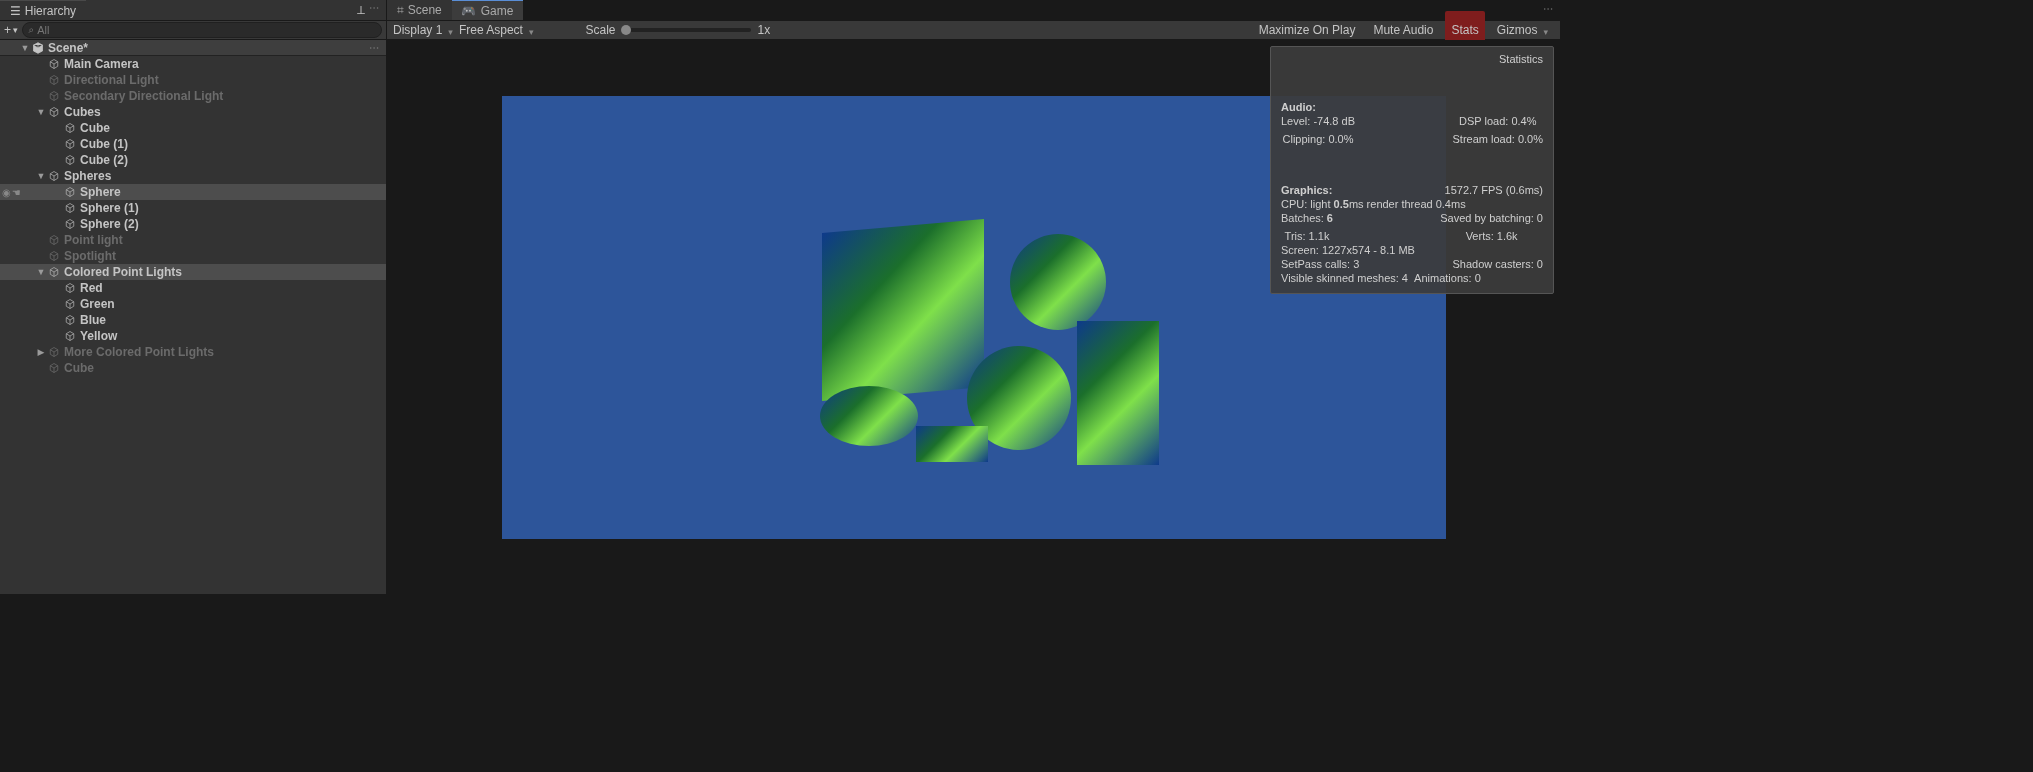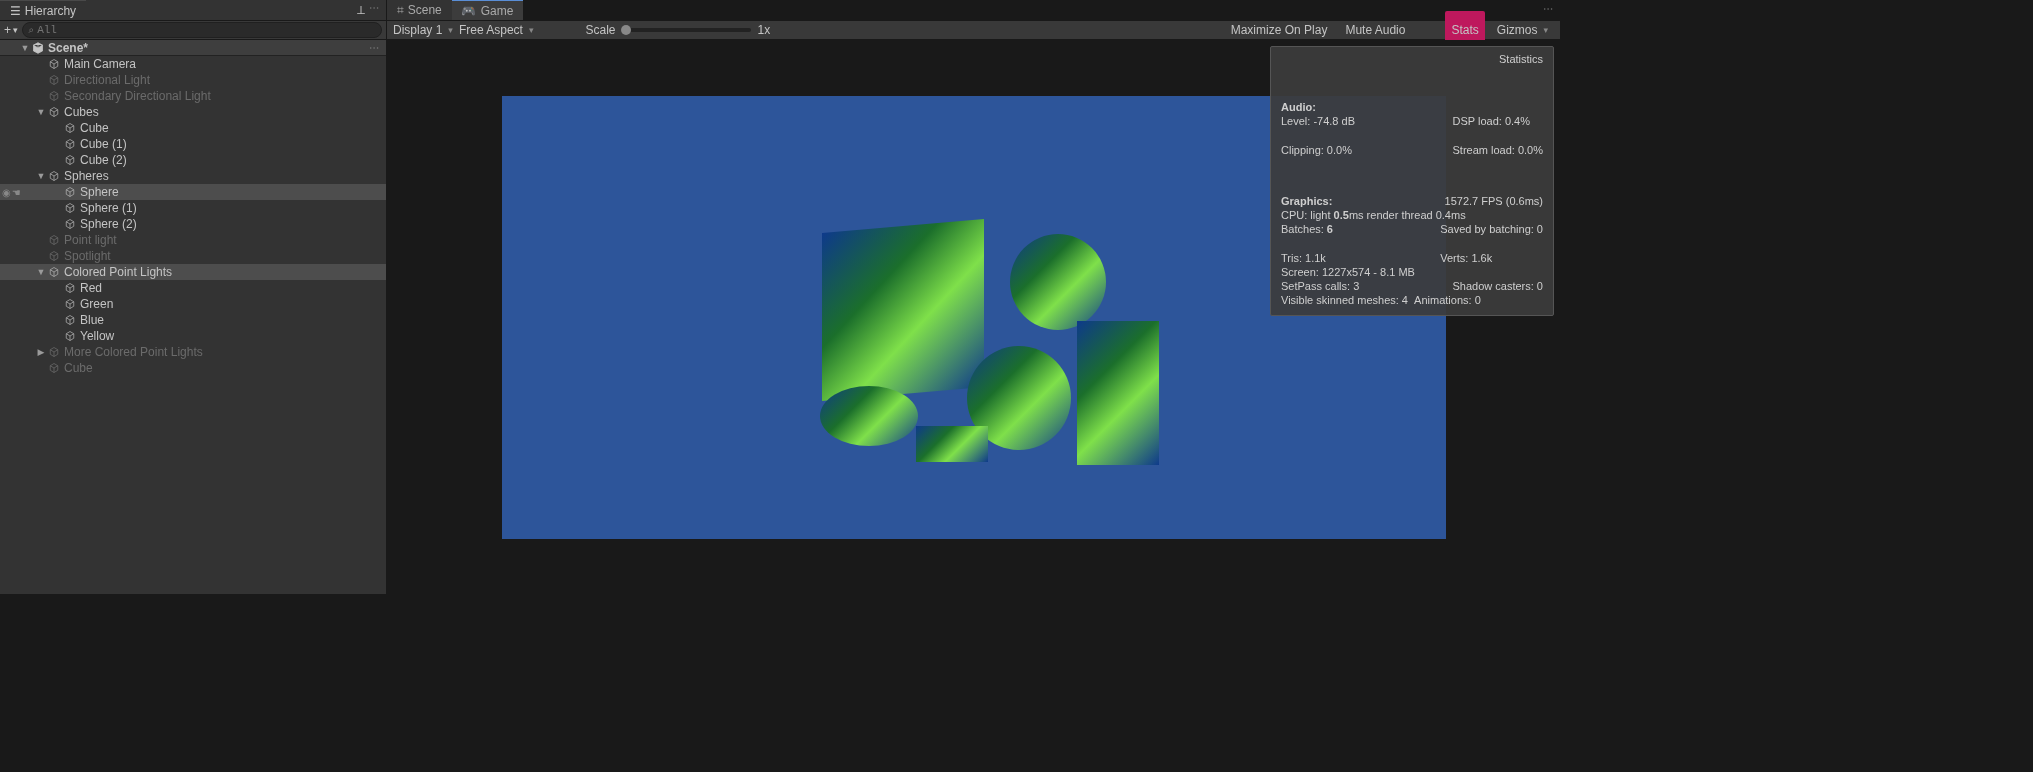--- a/index.html
+++ b/index.html
@@ -8,65 +8,65 @@
 .container { display: flex; height: 594px; }
 
 
 .hierarchy-panel { width: 387px; background: #333333; border-right: 1px solid #191919; display: flex; flex-direction: column; }
 .hierarchy-header { display: flex; align-items: center; height: 20px; background: #333333; }
 .hierarchy-tab { background: #333333; padding: 3px 10px; display: flex; align-items: center; gap: 4px; border-top: 1px solid #494949; }
 .hierarchy-header-right { margin-left: auto; display: flex; gap: 4px; padding-right: 6px; }
 .hierarchy-toolbar { display: flex; align-items: center; height: 20px; background: #393939; border-top: 1px solid #191919; border-bottom: 1px solid #191919; padding: 0 4px; gap: 4px; }
 .add-dropdown { display: flex; align-items: center; gap: 2px; color: #c4c4c4; }
 .search-box { flex: 1; display: flex; align-items: center; background: #2a2a2a; border: 1px solid #202020; border-radius: 10px; padding: 1px 6px; height: 16px; }
-.search-box input { background: transparent; border: none; color: #7c7c7c; font-size: 11px; width: 100%; outline: none; font-family: Liberation Mono, monospace; }
+.search-box input { background: transparent; border: none; color: #7c7c7c; font-size: 11px; width: 100%; outline: none; }
 
 .tree { flex: 1; overflow-y: auto; background: #333333; }
 .tree-row { display: flex; align-items: center; height: 16px; padding-left: 4px; cursor: pointer; }
 .tree-row.scene-row { background: #3e3e3e; border-bottom: 1px solid #222; position: relative; }
 .tree-row.highlighted { background: #4d4d4d; }
 .tree-row.dim .label { color: #6b6b6b; }
 .foldout { width: 10px; display: inline-block; color: #9a9a9a; font-size: 9px; text-align: center; }
 .foldout.collapsed::before { content: "▶"; }
 .foldout.expanded::before { content: "▼"; }
 .tree-icon { width: 16px; height: 16px; display: flex; align-items: center; justify-content: center; margin-right: 2px; }
-.label { color: #c4c4c4; font-size: 12px; }
+.label { color: #c4c4c4; font-size: 12px; font-weight: bold; }
 .scene-row .label { font-weight: bold; }
 .indent-1 { padding-left: 20px; }
 .indent-2 { padding-left: 36px; }
 .indent-3 { padding-left: 52px; }
 .row-vis-icons { position: absolute; left: 2px; display: flex; gap: 1px; }
 
 
 .game-panel { flex: 1; background: #191919; display: flex; flex-direction: column; position: relative; }
 .game-tabs { display: flex; align-items: center; height: 20px; }
 .panel-tab { padding: 3px 10px; display: flex; align-items: center; gap: 4px; background: #333333; color: #aaa; }
 .panel-tab.active { background: #3c3c3c; border-top: 2px solid #5a8ed6; }
 .game-tabs-right { margin-left: auto; padding-right: 6px; color: #888; }
 
 .game-toolbar { display: flex; align-items: center; height: 20px; background: #393939; gap: 6px; padding: 0 6px; border-top: 1px solid #191919; border-bottom: 1px solid #191919; }
-.dd { display: flex; align-items: center; gap: 4px; color: #c4c4c4; cursor: pointer; }
+.dd { display: flex; align-items: flex-end; gap: 4px; color: #c4c4c4; cursor: pointer; }
 .dd::after { content: "▾"; font-size: 9px; color: #888; margin-left: 2px; }
 .scale-wrap { display: flex; align-items: center; gap: 6px; }
 .scale-slider { width: 130px; height: 4px; background: #222; position: relative; border-radius: 2px; }
 .scale-thumb { position: absolute; left: 0; top: -3px; width: 10px; height: 10px; background: #888; border-radius: 50%; }
 .toolbar-spacer { flex: 1; }
 .toolbar-btn { padding: 12px 6px; color: #c4c4c4; cursor: pointer; border-radius: 2px; }
-.toolbar-btn.toggled { background: #be185d; margin-left: 28px; }
+.toolbar-btn.toggled { background: #7f1d1d; }
 
 .game-viewport { flex: 1; background: #191919; position: relative; display: flex; align-items: center; justify-content: center; }
 .render-area { width: 944px; height: 443px; background: #2d559a; position: relative; }
 
 
 .stats-overlay { position: absolute; top: 6px; right: 6px; width: 284px; background: rgba(60,60,60,0.92); border: 1px solid #555; border-radius: 2px; padding: 6px 10px 8px; font-size: 11px; color: #cfcfcf; }
 .stats-title { text-align: right; margin-bottom: 11px; }
 .stats-section { margin-top: 2px; }
 .stats-heading { font-weight: bold; margin-bottom: 1px; margin-top: 36px; }
 .stats-grid { display: flex; justify-content: space-between; }
-.stats-col { display: flex; flex-direction: column; gap: 15px; }
+.stats-col { display: flex; flex-direction: column; gap: 4px; text-align: center; }
 .stats-line { white-space: nowrap; line-height: 14px; }
 .bold { font-weight: bold; }
 
 
 .shape { position: absolute; background: linear-gradient(135deg, #0e3a8b 0%, #1b6f2b 35%, #7fe04a 60%, #0e3a8b 100%); }
 .sh-cube1 { left: 320px; top: 130px; width: 162px; height: 168px; transform: skewY(-5deg); }
 .sh-sphere1 { left: 508px; top: 138px; width: 96px; height: 96px; border-radius: 50%; }
 .sh-rect1 { left: 575px; top: 225px; width: 82px; height: 144px; }
 .sh-sphere2 { left: 465px; top: 250px; width: 104px; height: 104px; border-radius: 50%; }
 .sh-ellipse { left: 318px; top: 290px; width: 98px; height: 60px; border-radius: 50%; }

